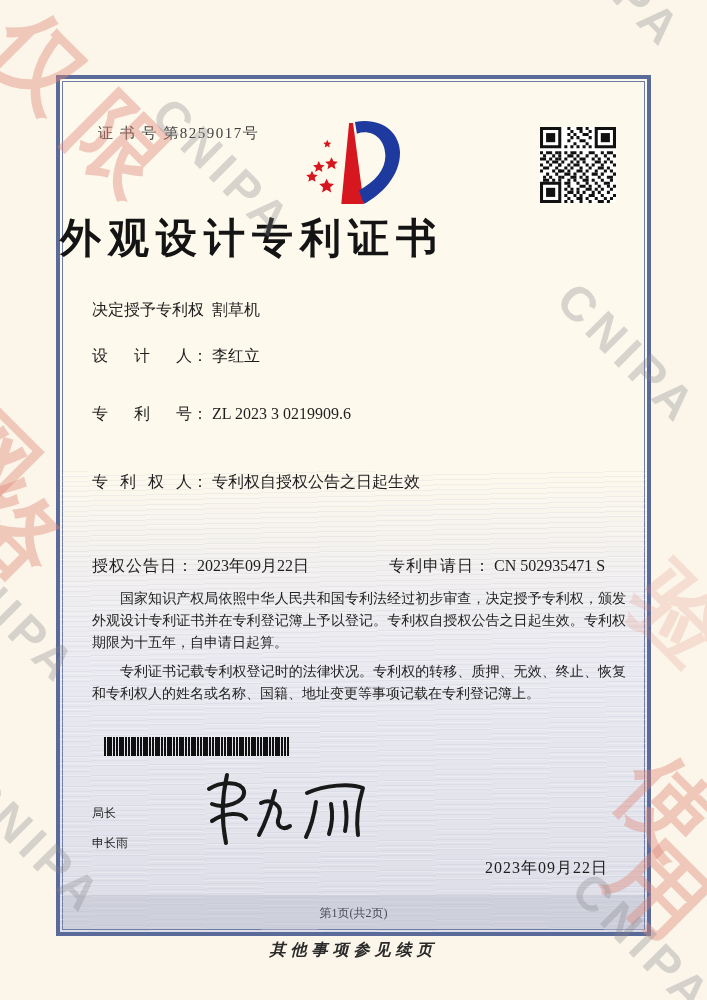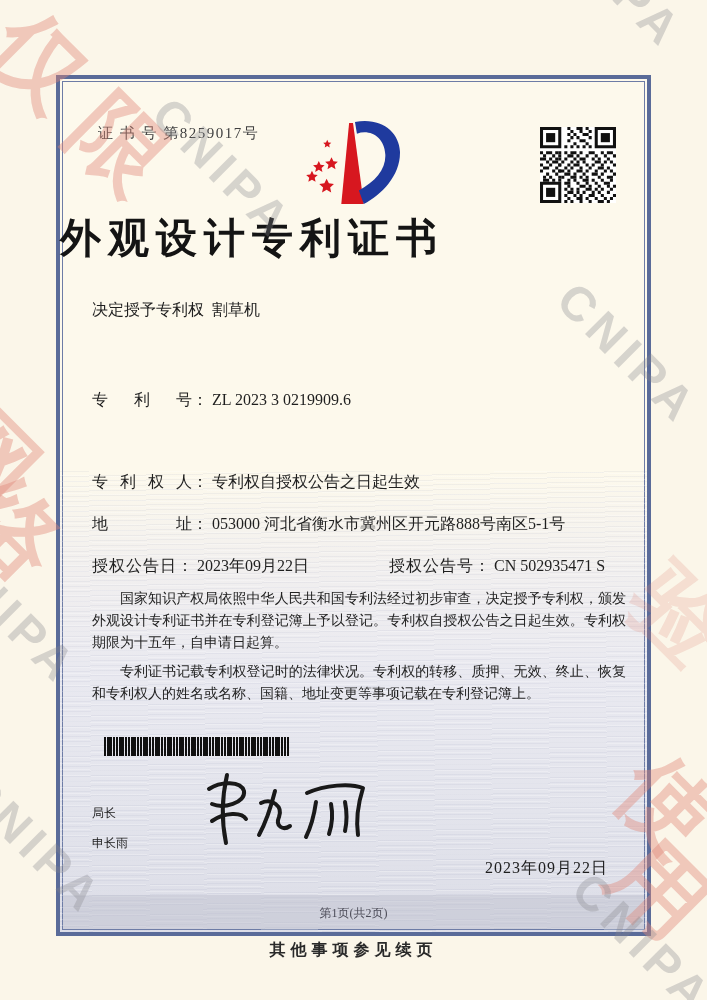--- a/index.html
+++ b/index.html
@@ -42,21 +42,21 @@
       repeating-linear-gradient(90deg,#101010 0 2px,transparent 2px 3px),
       repeating-linear-gradient(90deg,#101010 0 1px,transparent 1px 6px),
       repeating-linear-gradient(90deg,transparent 0 4px,#101010 4px 7px,transparent 7px 12px);}
 
   .officer{position:absolute;left:32px;top:719px;font-size:12px;color:#1c1c1c;line-height:30px;}
   .signature{position:absolute;left:135px;top:680px;width:185px;height:96px;}
   .grant-date-bottom{position:absolute;left:425px;top:779px;font-size:16px;letter-spacing:1px;color:#1e1e1e;}
 
   .page-indicator{position:absolute;left:0;right:0;bottom:10px;text-align:center;font-size:12px;color:#4b4b57;}
   .continuation{position:absolute;left:0;right:0;top:940px;text-align:center;font-size:16px;
-                letter-spacing:5px;color:#2a2a2a;font-weight:600;}
+                letter-spacing:5px;color:#2a2a2a;font-weight:600;font-style:italic;}
 
   
   .wm-layer{position:absolute;inset:0;pointer-events:none;z-index:6;}
   .wm{position:absolute;font-weight:700;transform:rotate(45deg);}
   .wm.red{font-size:92px;color:rgba(224,135,122,0.42);font-family:"Liberation Serif",serif;}
   .wm.red.faint{color:rgba(224,135,122,0.22);}
   .wm.gray{font-size:48px;letter-spacing:6px;color:rgba(134,134,140,0.32);
            font-family:"Liberation Sans","DejaVu Sans",sans-serif;font-weight:600;}
 </style>
 </head>
@@ -113,32 +113,32 @@
         <path d="M9 23h1v1H9zM12 23h2v1h-2zM15 23h1v1h-1zM18 23h1v1h-1zM21 23h1v1h-1zM23 23h1v1h-1z"></path>
         <path d="M8 24h1v1H8zM10 24h1v1h-1zM13 24h1v1h-1zM16 24h1v1h-1zM19 24h2v1h-2zM22 24h1v1h-1z"></path>
       </g>
     </svg>
 
     <h1 class="title">外观设计专利证书</h1>
 
     <div class="row" style="top:221px">
       <span class="lbl">决定授予专利权</span><span class="sep">：</span><span class="val">割草机</span>
     </div>
-    <div class="row" style="top:311px">
+    <div class="row" style="top:267px">
+      <span class="lbl">设计人</span><span class="sep">：</span><span class="val">李红立</span>
+    </div>
+    <div class="row" style="top:325px">
       <span class="lbl">专利号</span><span class="sep">：</span><span class="val">ZL 2023 3 0219909.6</span>
     </div>
     <div class="row" style="top:393px">
       <span class="lbl">专利权人</span><span class="sep">：</span><span class="val">专利权自授权公告之日起生效</span>
     </div>
-    <div class="row" style="top:435px">
-      <span class="lbl">地址</span><span class="sep">：</span><span class="val">053000 河北省衡水市冀州区开元路888号南区5-1号</span>
-    </div>
     <div class="row compact" style="top:477px">
       <span><span class="lbl">授权公告日</span><span class="sep">：</span><span class="val">2023年09月22日</span></span>
-      <span class="pair2"><span class="lbl">授权公告号</span><span class="sep">：</span><span class="val">CN 502935471 S</span></span>
+      <span class="pair2"><span class="lbl">专利申请日</span><span class="sep">：</span><span class="val">CN 502935471 S</span></span>
     </div>
 
     <div class="paras">
       <p>国家知识产权局依照中华人民共和国专利法经过初步审查，决定授予专利权，颁发外观设计专利证书并在专利登记簿上予以登记。专利权自授权公告之日起生效。专利权期限为十五年，自申请日起算。</p>
       <p>专利证书记载专利权登记时的法律状况。专利权的转移、质押、无效、终止、恢复和专利权人的姓名或名称、国籍、地址变更等事项记载在专利登记簿上。</p>
     </div>
 
     <div class="barcode"></div>
 
     <div class="officer">

